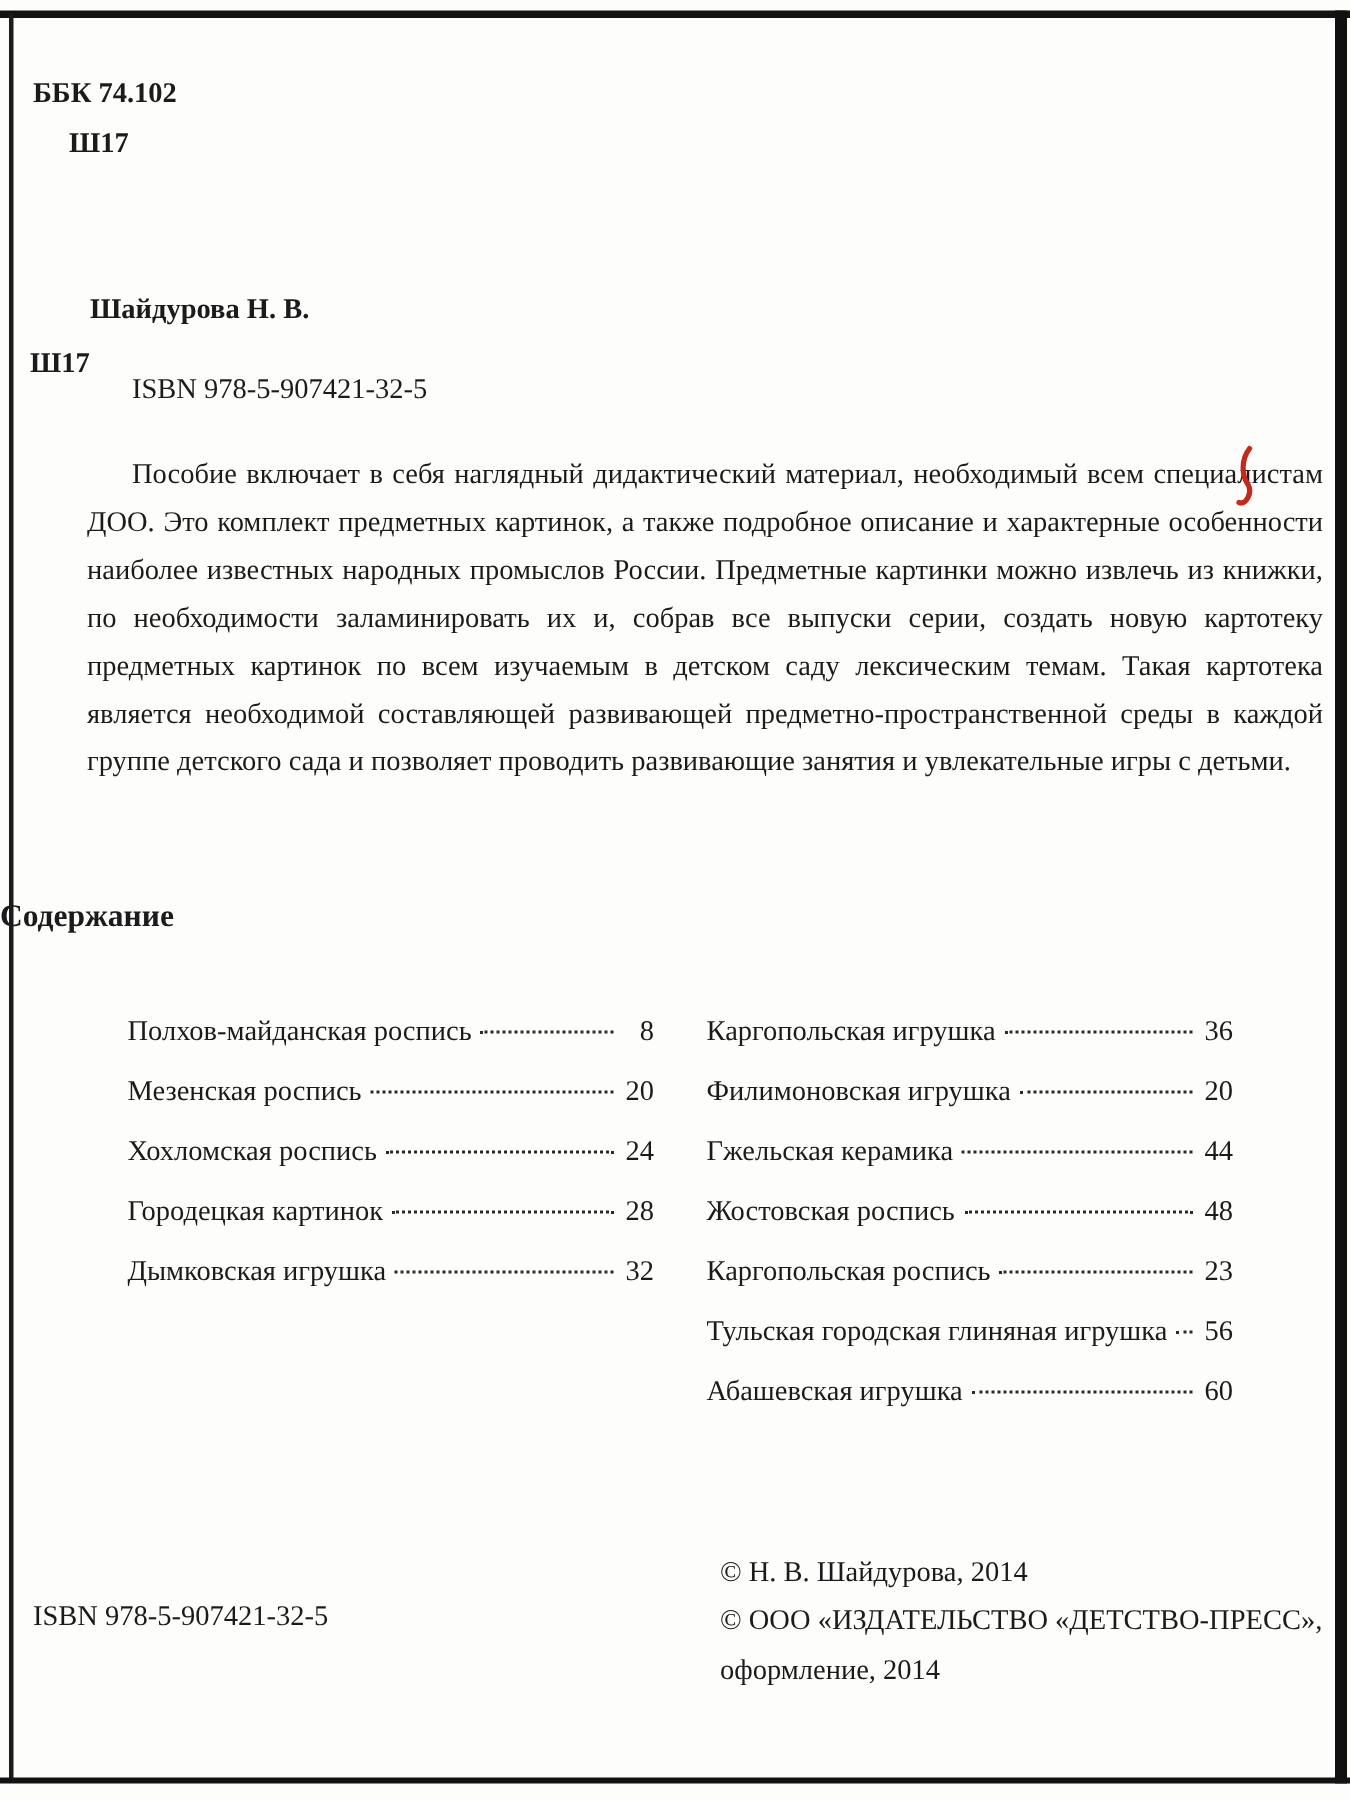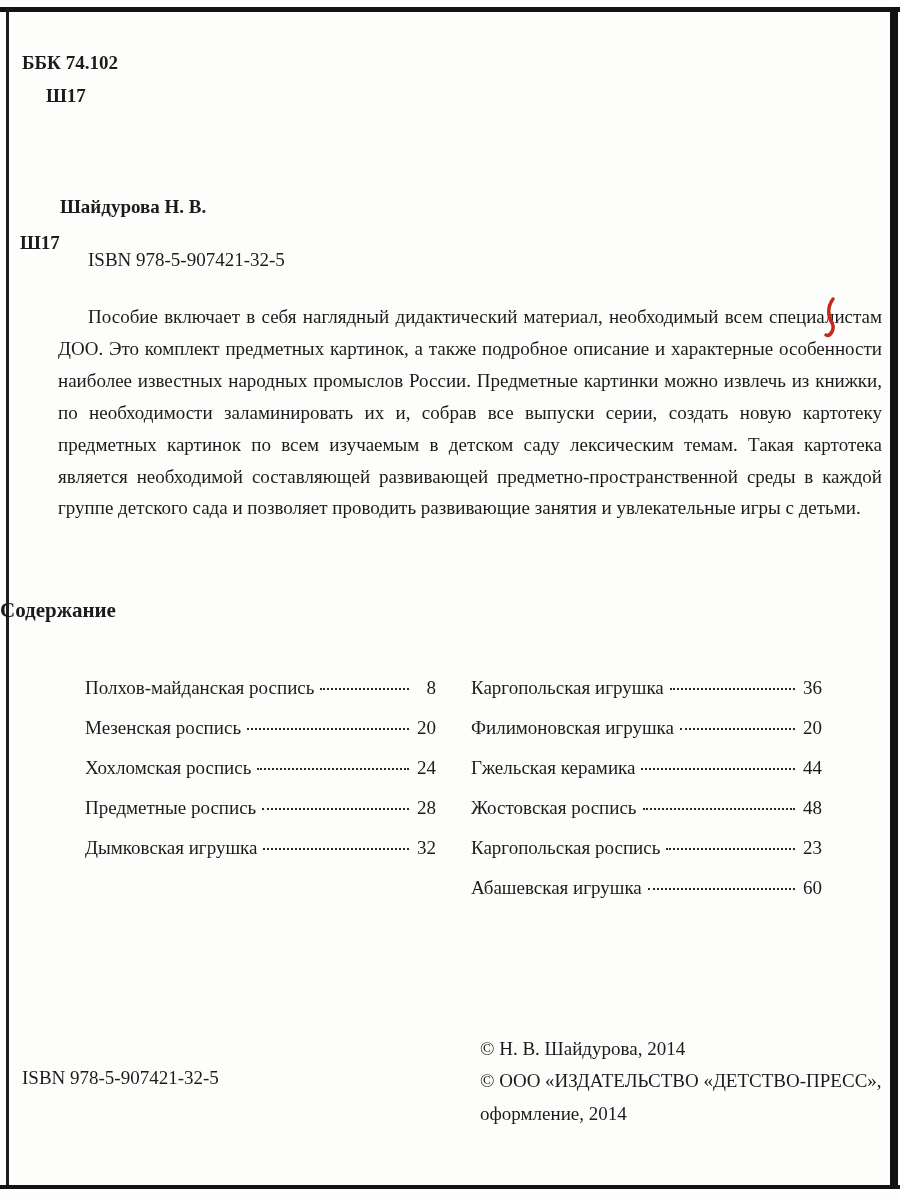--- a/index.html
+++ b/index.html
@@ -87,21 +87,21 @@
         <span class="t">Мезенская роспись</span>
         <span class="leader"></span>
         <span class="pg">20</span>
       </div>
       <div class="toc-row">
         <span class="t">Хохломская роспись</span>
         <span class="leader"></span>
         <span class="pg">24</span>
       </div>
       <div class="toc-row">
-        <span class="t">Предметные роспись</span>
+        <span class="t">Городецкая картинок</span>
         <span class="leader"></span>
         <span class="pg">28</span>
       </div>
       <div class="toc-row">
         <span class="t">Дымковская игрушка</span>
         <span class="leader"></span>
         <span class="pg">32</span>
       </div>
     </div>
     <div class="toc-col">
@@ -124,20 +124,25 @@
         <span class="t">Жостовская роспись</span>
         <span class="leader"></span>
         <span class="pg">48</span>
       </div>
       <div class="toc-row">
         <span class="t">Каргопольская роспись</span>
         <span class="leader"></span>
         <span class="pg">23</span>
       </div>
       <div class="toc-row">
+        <span class="t">Тульская городская глиняная игрушка</span>
+        <span class="leader"></span>
+        <span class="pg">56</span>
+      </div>
+      <div class="toc-row">
         <span class="t">Абашевская игрушка</span>
         <span class="leader"></span>
         <span class="pg">60</span>
       </div>
     </div>
   </div>
 
   <div class="footer-isbn">ISBN 978-5-907421-32-5</div>
 
   <div class="copyrights">

